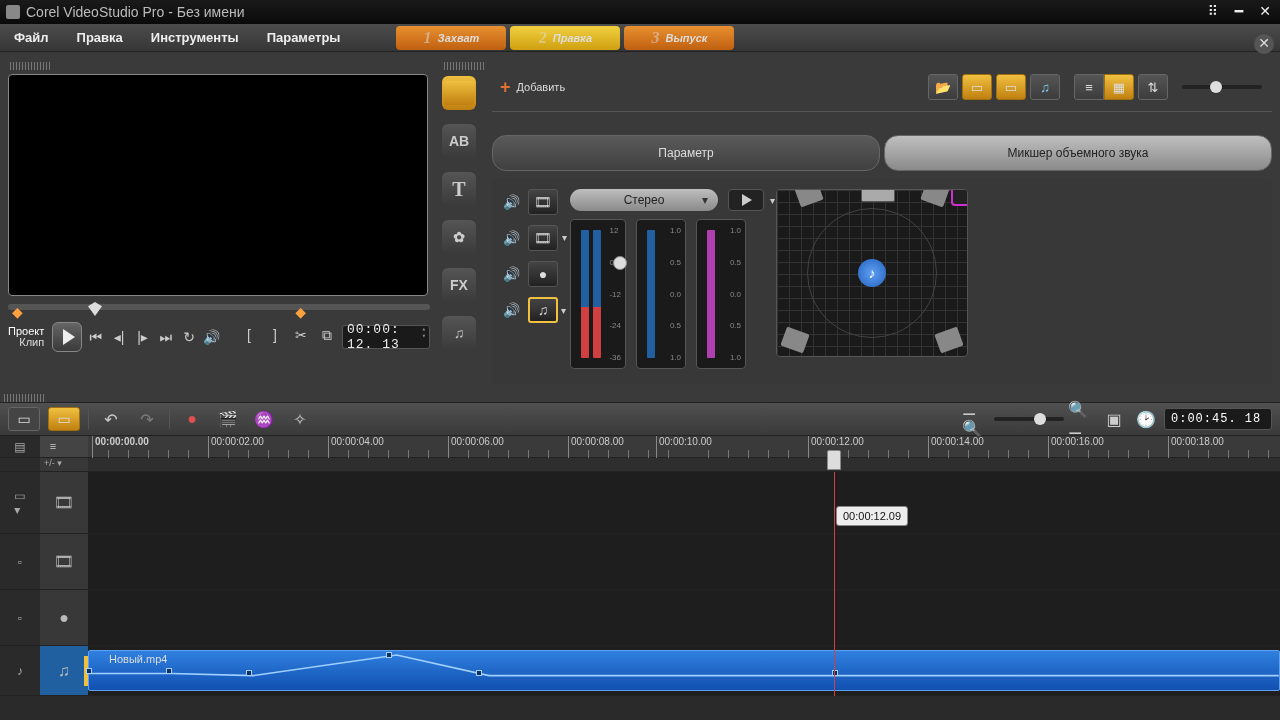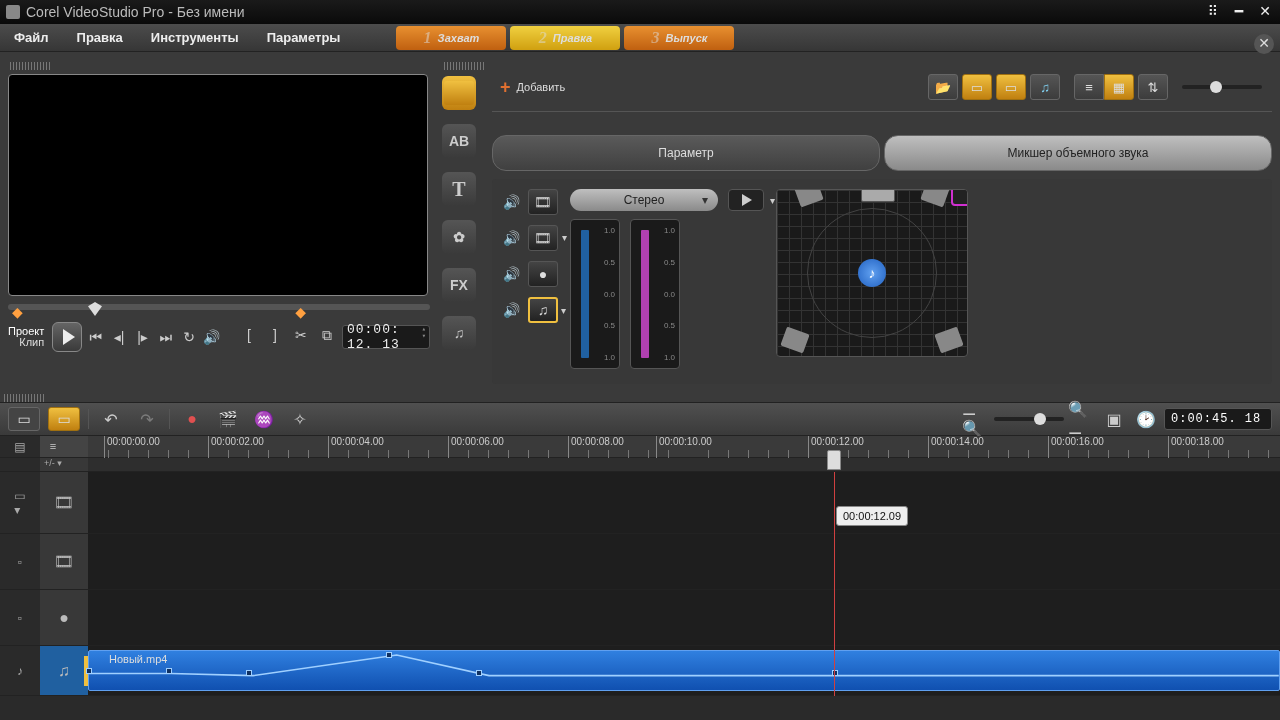--- a/index.html
+++ b/index.html
@@ -255,20 +255,34 @@
                 <div class="track-thumb active has-dd">♫</div>
               </div>
           </div>
 
           <div class="ch-middle">
             <div class="top-ctrl-row">
               <div class="stereo-dd">Стерео</div>
               <div class="play-btn2"></div>
             </div>
             <div style="display:flex; gap:10px;">
+              <div class="meter-box big">
+                <div class="meter-bar-pair">
+                    <div class="meter-bar" style="height:100%;"></div>
+                    <div class="meter-bar" style="height:100%;"></div>
+                  </div>
+                <div class="vol-slider-knob"></div>
+                <div class="meter-scale">
+                  <span>12</span>
+                    <span>0</span>
+                    <span>-12</span>
+                    <span>-24</span>
+                    <span>-36</span>
+                </div>
+              </div>
               <div class="meter-box">
                 <div class="meter-bar-pair">
                     <div class="meter-bar low" style="height:100%;"></div>
                   </div>
                 <div class="meter-scale">
                     <span>1.0</span>
                     <span>0.5</span>
                     <span>0.0</span>
                     <span>0.5</span>
                     <span>1.0</span>
@@ -347,21 +361,21 @@
         <div>≡</div>
       </div>
     <div class="tl-plusminus">+/- ▾</div>
     <div class="track-head-cell" style="height:62px;">🎞</div>
     <div class="track-head-cell" style="height:56px;">🎞</div>
     <div class="track-head-cell" style="height:56px;">●</div>
     <div class="track-head-cell active" style="height:50px;">♫</div>
   </div>
   <div class="tl-body">
     <div class="ruler" id="ruler">
-        <div class="tick" style="left: 16px;">00:00:00.00</div>
+        <div class="tick" style="left: 4px; font-weight: bold;">00:00:00.00</div>
         <div class="subtick" style="left: 20px;"></div>
         <div class="subtick" style="left: 40px;"></div>
         <div class="subtick" style="left: 60px;"></div>
         <div class="subtick" style="left: 80px;"></div>
         <div class="subtick" style="left: 100px;"></div>
         <div class="tick" style="left: 120px;">00:00:02.00</div>
         <div class="subtick" style="left: 140px;"></div>
         <div class="subtick" style="left: 160px;"></div>
         <div class="subtick" style="left: 180px;"></div>
         <div class="subtick" style="left: 200px;"></div>

